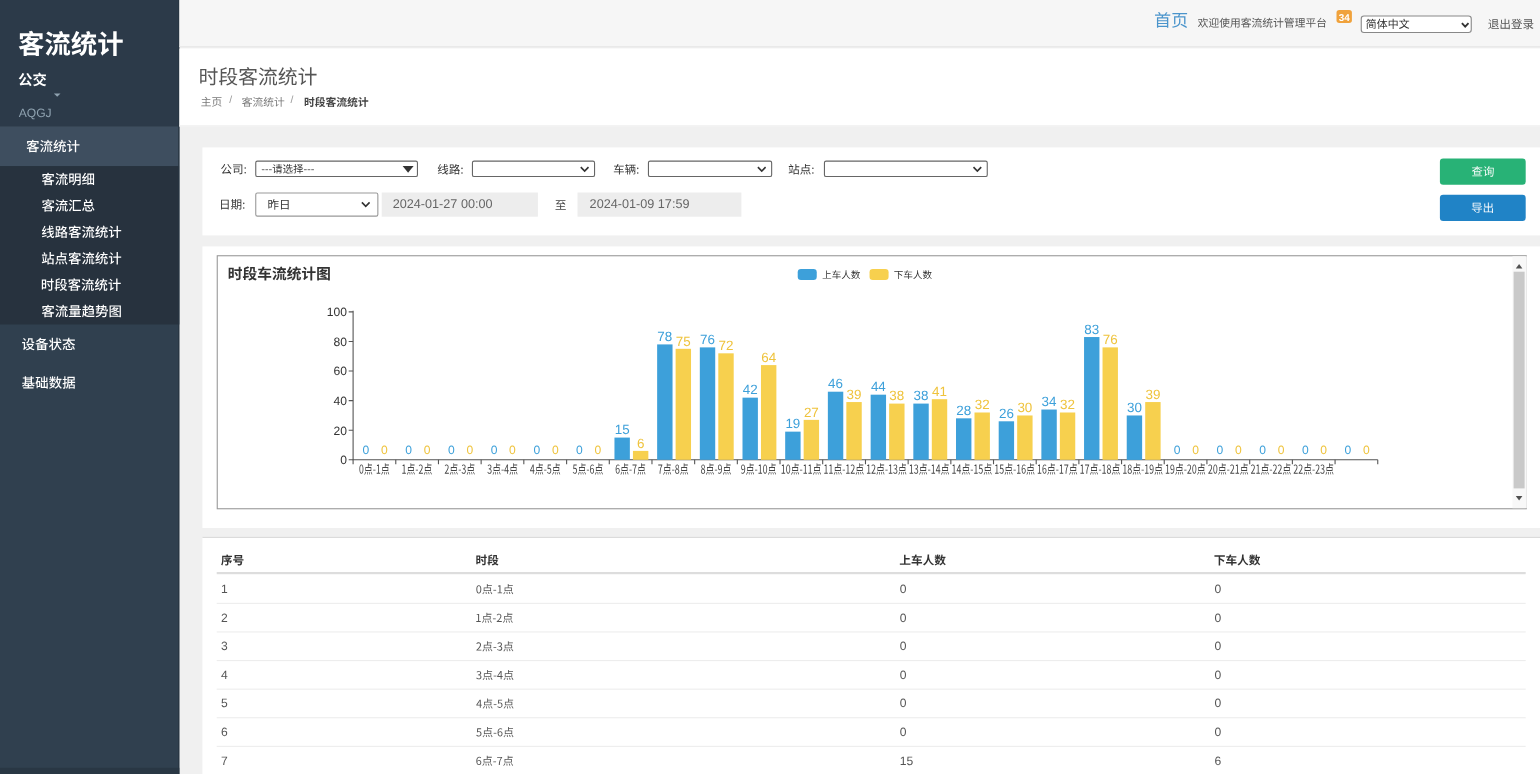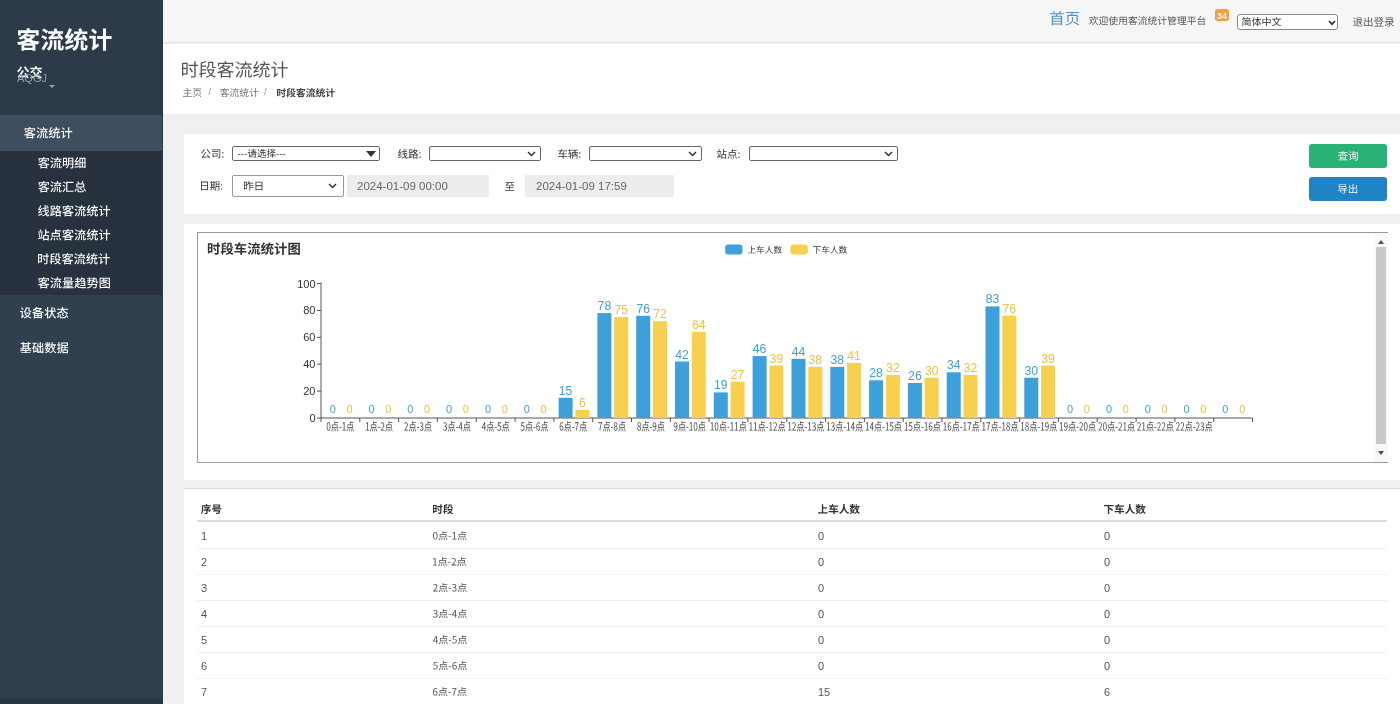--- a/index.html
+++ b/index.html
@@ -15,21 +15,21 @@
         <use href="#B7edf" x="2000"></use>
         <use href="#B8ba1" x="3000"></use>
       </g>
     </svg>
     <svg style="position:absolute;left:17.0px;top:65.7px;overflow:visible;" width="25.0" height="12.4" viewBox="38 -862 1921 952" fill="#fff">
       <g transform="scale(1,-1)">
         <use href="#B516c"></use>
         <use href="#B4ea4" x="1000"></use>
       </g>
     </svg>
-    <div style="position:absolute;top:70px;font:400 11px 'Liberation Sans',sans-serif;color:#8fa2b0;line-height:16px;white-space:nowrap;left:17px;text-align:center;">AQGJ</div>
+    <div style="position:absolute;top:95px;font:400 11px 'Liberation Sans',sans-serif;color:#8fa2b0;line-height:16px;white-space:nowrap;left:17px;text-align:center;">AQGJ</div>
     <div class="abs" style="left:49px;top:84.5px;width:0;height:0;border:3.5px solid transparent;border-top-color:#8fa2b0"></div>
     <svg style="position:absolute;left:24.0px;top:127.2px;overflow:visible;" width="48.4" height="11.5" viewBox="32 -854 3931 939" fill="#fff">
       <g transform="scale(1,-1)">
         <use href="#M5ba2"></use>
         <use href="#M6d41" x="1000"></use>
         <use href="#M7edf" x="2000"></use>
         <use href="#M8ba1" x="3000"></use>
       </g>
     </svg>
     <svg style="position:absolute;left:38.0px;top:157.2px;overflow:visible;" width="47.6" height="11.5" viewBox="32 -854 3902 945" fill="#fff">
@@ -253,21 +253,21 @@
     <svg style="position:absolute;left:243.5px;top:181.0px;overflow:visible;" width="18.4" height="9.7" viewBox="76 -841 1756 921" fill="#333">
       <g transform="scale(1,-1)">
         <use href="#R6628"></use>
         <use href="#R65e5" x="1000"></use>
       </g>
     </svg>
     <svg class="abs" style="left:328px;top:183px" width="9" height="6" viewBox="0 0 9 6">
       <path d="M1,1L4.5,4.5L8,1" stroke="#333" stroke-width="1.5" fill="none"></path>
     </svg>
     <div class="abs" style="left:347px;top:174.5px;width:141.5px;height:22.5px;background:#ededed"></div>
-    <div style="position:absolute;top:177.7px;font:400 11.5px 'Liberation Sans',sans-serif;color:#666;line-height:17px;white-space:nowrap;left:357px;">2024-01-09 00:00</div>
+    <div style="position:absolute;top:177.7px;font:400 11.5px 'Liberation Sans',sans-serif;color:#666;line-height:17px;white-space:nowrap;left:357px;">2024-01-27 00:00</div>
     <div class="abs" style="left:495.5px;top:174.5px;width:27.5px;height:22.5px;background:#fff"></div>
     <svg style="position:absolute;left:504.8px;top:181.5px;overflow:visible;" width="9.4" height="8.7" viewBox="54 -785 894 826" fill="#444">
       <g transform="scale(1,-1)">
         <use href="#R81f3"></use>
       </g>
     </svg>
     <div class="abs" style="left:524.5px;top:174.5px;width:149.5px;height:22.5px;background:#ededed"></div>
     <div style="position:absolute;top:177.7px;font:400 11.5px 'Liberation Sans',sans-serif;color:#666;line-height:17px;white-space:nowrap;left:536px;">2024-01-09 17:59</div>
     <div class="abs" style="left:1309px;top:144px;width:78px;height:24px;background:#28b276;border-radius:3px"></div>
     <svg style="position:absolute;left:1338.0px;top:151.2px;overflow:visible;" width="20.0" height="9.6" viewBox="36 -840 1905 916.3094010767585" fill="#fff">

